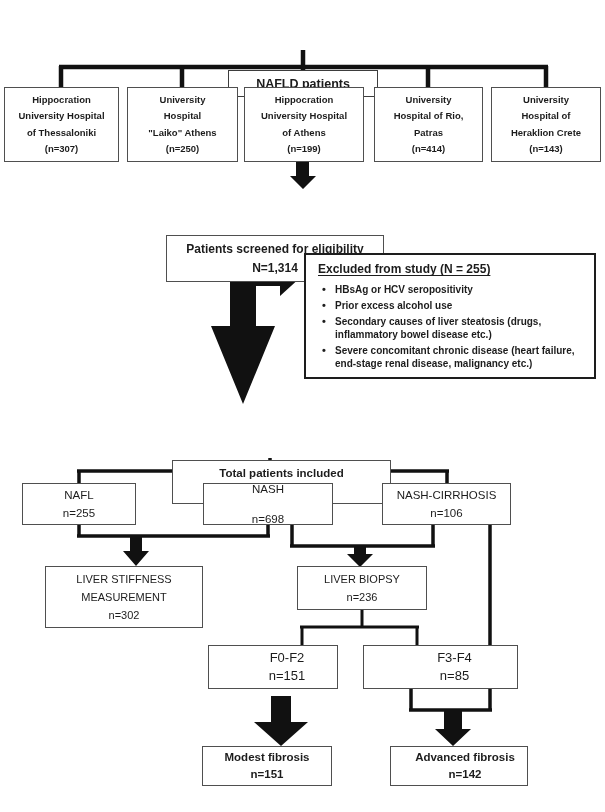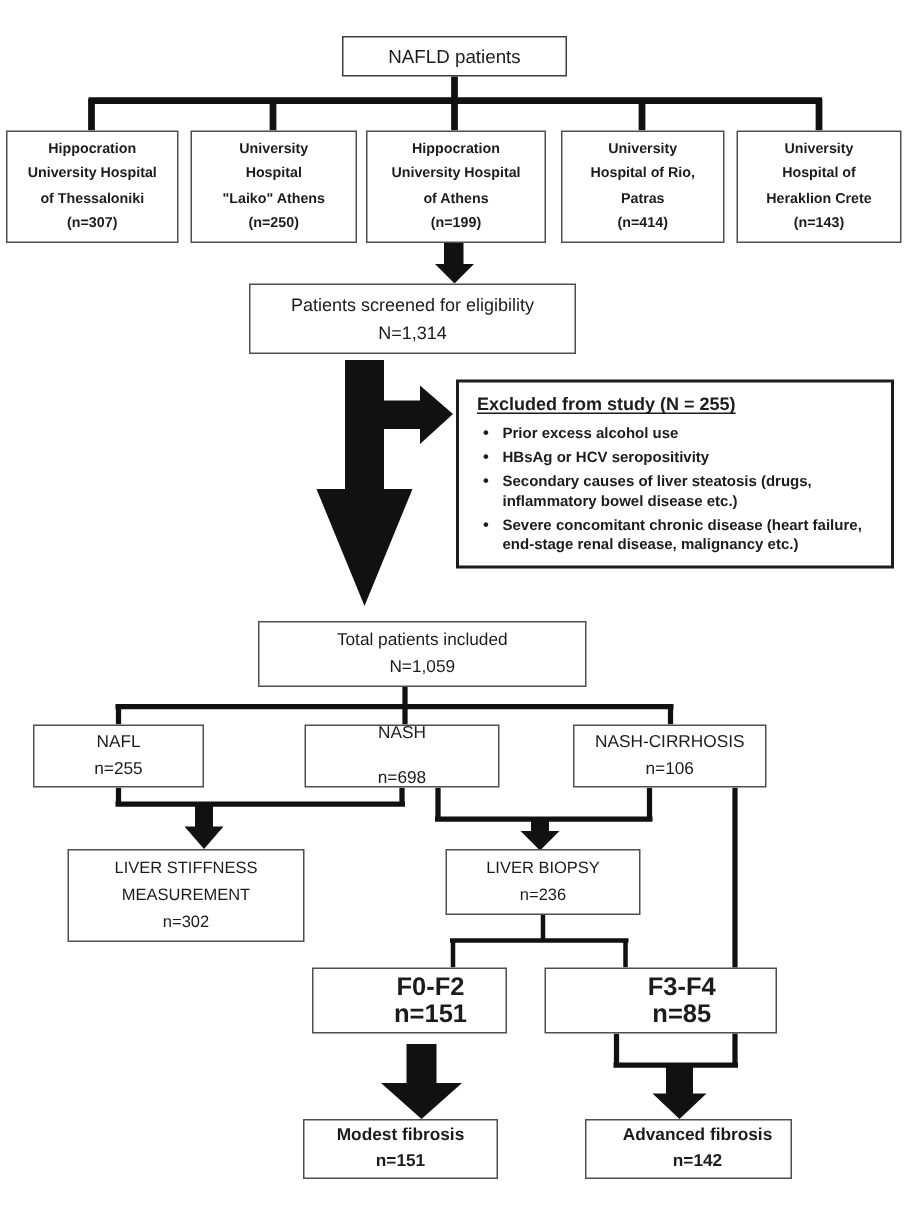--- a/index.html
+++ b/index.html
@@ -7,21 +7,21 @@
     position:relative; width:605px; height:812px; background:#ffffff;
     font-family:"Liberation Sans", sans-serif; overflow:hidden;
   }
   #wires { position:absolute; left:0; top:0; width:605px; height:812px; }
   .box {
     position:absolute; box-sizing:border-box; background:#ffffff;
     border:1.6px solid #4f4f4f; color:#1c1c1c;
     display:flex; flex-direction:column; align-items:center; justify-content:center;
     text-align:center; z-index:2;
   }
-  .heavy { font-weight:normal; }
+  .heavy { font-weight:bold;margin-top:46px; }
   .root-box      { left:228px; top:24px;  width:150px; height:27px; font-size:12.5px; border-color:#3d3d3d; }
   .hosp          { top:87px; height:75px; font-size:9.5px; line-height:16.5px; font-weight:bold; }
   .hosp-1 { left:4px;   width:115px; }
   .hosp-2 { left:127px; width:111px; }
   .hosp-3 { left:244px; width:120px; }
   .hosp-4 { left:374px; width:109px; }
   .hosp-5 { left:491px; width:110px; }
   .screened-box  { left:166px; top:189px; width:218px; height:47px; font-size:12px; line-height:19px; }
   .excluded-box  {
     left:304px; top:253px; width:292px; height:126px; border:2px solid #1d1d1d;
@@ -32,21 +32,21 @@
   .excluded-list { margin:0; padding:0 0 0 17px; list-style:none; }
   .excluded-list li { font-size:10px; line-height:13px; margin-bottom:3px; position:relative; }
   .excluded-list li::before { content:"\2022"; position:absolute; left:-13px; font-size:11px; }
   .total-box     { left:172px; top:414px; width:219px; height:44px; font-size:11.5px; line-height:18px; }
   .grp           { top:483px; height:42px; font-size:11.5px; line-height:18px; font-weight:normal; }
   .grp-nafl      { left:22px;  width:114px; }
   .grp-nash      { left:203px; width:130px;gap:12px; }
   .grp-cirr      { left:382px; width:129px; }
   .lsm-box       { left:45px;  top:566px; width:158px; height:62px; font-size:11px; line-height:18px; font-weight:normal; }
   .biopsy-box    { left:297px; top:566px; width:130px; height:44px; font-size:11px; line-height:18px; font-weight:normal; }
-  .fstage        { top:645px; height:44px; font-size:17px; line-height:18px; font-weight:bold;padding-left:28px; }
+  .fstage        { top:645px; height:44px; font-size:13px; line-height:18px; font-weight:normal;padding-left:28px; }
   .f0f2-box      { left:208px; width:130px; }
   .f3f4-box      { left:363px; width:155px; }
   .outcome       { top:746px; height:40px; font-size:11.5px; line-height:17px; font-weight:bold; }
   .modest-box    { left:202px; width:130px; }
   .advanced-box  { left:390px; width:138px;padding-left:12px; }
 </style>
 </head>
 <body>
 
 <div id="canvas">
@@ -150,22 +150,22 @@
   </div>
 
   <div class="box screened-box heavy">
     <div>Patients screened for eligibility</div>
     <div>N=1,314</div>
   </div>
 
   <div class="box excluded-box">
     <div class="excluded-title">Excluded from study (N = 255)</div>
     <ul class="excluded-list">
+      <li>HBsAg or HCV seropositivity</li>
       <li>Prior excess alcohol use</li>
-      <li>HBsAg or HCV seropositivity</li>
       <li>Secondary causes of liver steatosis (drugs, inflammatory bowel disease etc.)</li>
       <li>Severe concomitant chronic disease (heart failure, end-stage renal disease, malignancy etc.)</li>
     </ul>
   </div>
 
   <div class="box total-box heavy">
     <div>Total patients included</div>
     <div>N=1,059</div>
   </div>
 

